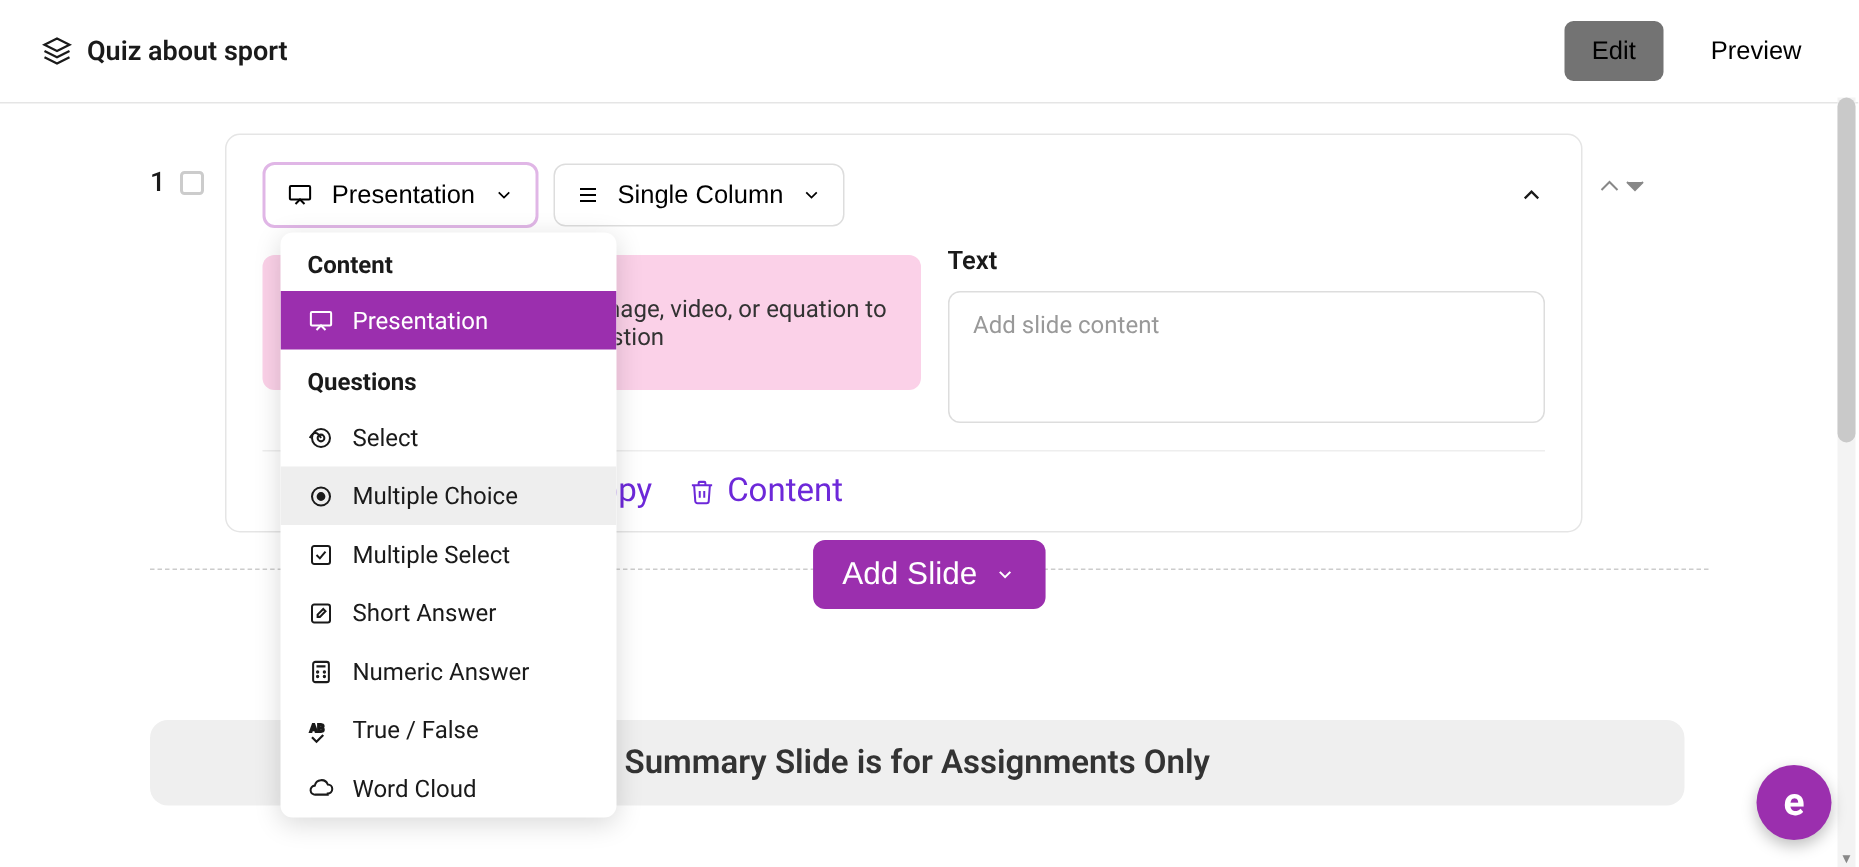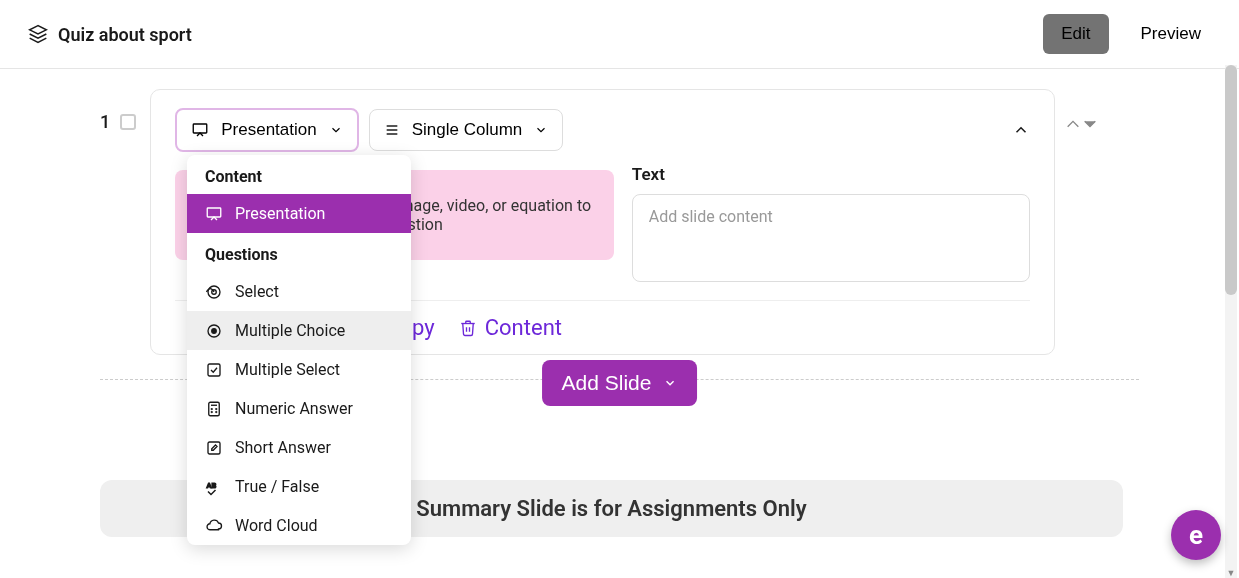--- a/index.html
+++ b/index.html
@@ -419,37 +419,37 @@
   </div>
   <div class="menu-item">
     <svg width="18" height="18" viewBox="0 0 24 24" fill="none" stroke="currentColor" stroke-width="1.8">
         <rect x="4" y="4" width="16" height="16" rx="2"></rect>
         <polyline points="8 12 11 15 16 9"></polyline>
       </svg>
     <span>Multiple Select</span>
   </div>
   <div class="menu-item">
     <svg width="18" height="18" viewBox="0 0 24 24" fill="none" stroke="currentColor" stroke-width="1.8">
+        <rect x="4" y="4" width="16" height="16" rx="2"></rect>
+        <path d="M14 8l2 2-5 5H9v-2l5-5z"></path>
+      </svg>
+    <span>Short Answer</span>
+  </div>
+  <div class="menu-item">
+    <svg width="18" height="18" viewBox="0 0 24 24" fill="none" stroke="currentColor" stroke-width="1.8">
         <rect x="5" y="3" width="14" height="18" rx="2"></rect>
         <line x1="8" y1="7" x2="16" y2="7"></line>
         <circle cx="9" cy="12" r="0.6" fill="currentColor"></circle>
         <circle cx="15" cy="12" r="0.6" fill="currentColor"></circle>
         <circle cx="9" cy="16" r="0.6" fill="currentColor"></circle>
         <circle cx="15" cy="16" r="0.6" fill="currentColor"></circle>
       </svg>
     <span>Numeric Answer</span>
   </div>
   <div class="menu-item">
-    <svg width="18" height="18" viewBox="0 0 24 24" fill="none" stroke="currentColor" stroke-width="1.8">
-        <rect x="4" y="4" width="16" height="16" rx="2"></rect>
-        <path d="M14 8l2 2-5 5H9v-2l5-5z"></path>
-      </svg>
-    <span>Short Answer</span>
-  </div>
-  <div class="menu-item">
     <svg width="18" height="18" viewBox="0 0 24 24" fill="none" stroke="currentColor" stroke-width="1.6">
         <text x="2" y="13" font-size="10" font-weight="700" fill="currentColor">AB</text>
         <polyline points="4 18 8 22 14 16" stroke-width="2"></polyline>
       </svg>
     <span>True / False</span>
   </div>
   <div class="menu-item">
     <svg width="18" height="18" viewBox="0 0 24 24" fill="none" stroke="currentColor" stroke-width="1.8">
         <path d="M18 16a4 4 0 0 0 0-8 6 6 0 0 0-11.5 1A4 4 0 0 0 7 17h11z"></path>
       </svg>

